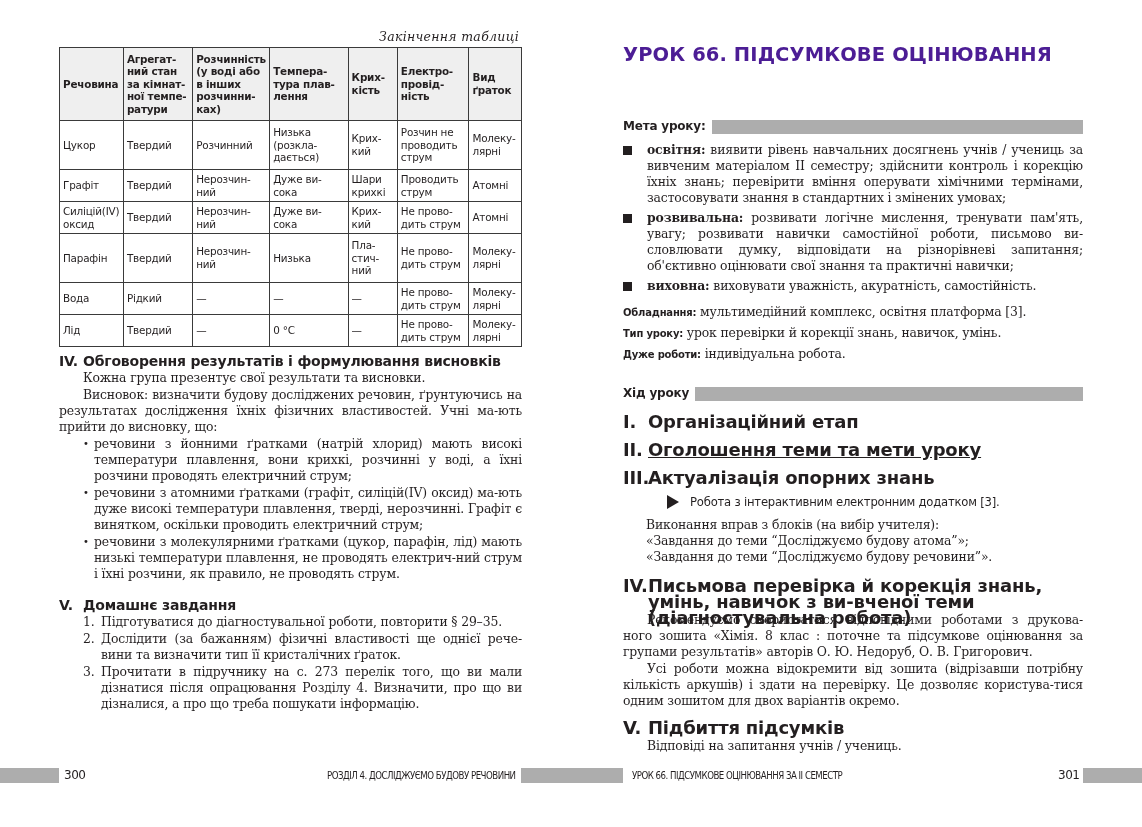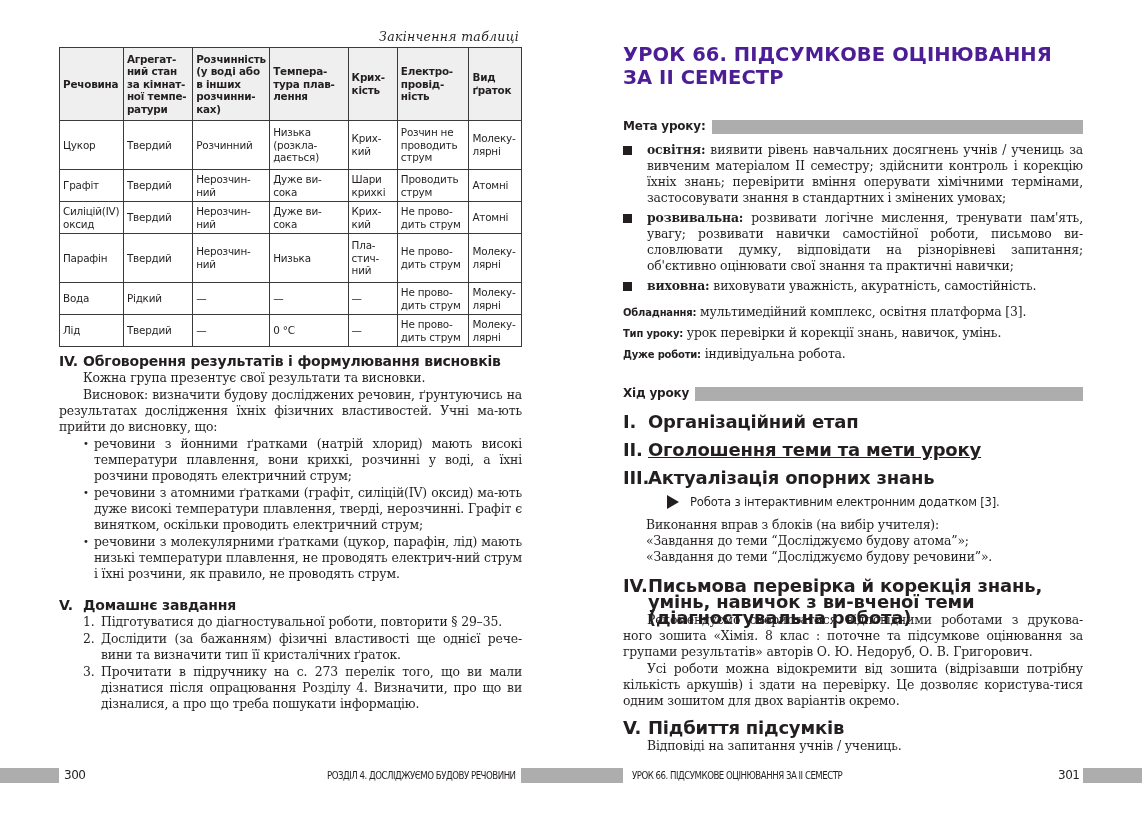--- a/index.html
+++ b/index.html
@@ -160,21 +160,20 @@
   <div class="footer-num" style="left:64px;">300</div>
   <div class="footer-text" style="left:327px;">РОЗДІЛ 4. ДОСЛІДЖУЄМО БУДОВУ РЕЧОВИНИ</div>
   <div class="footer-bar" style="left:521px; width:50px;"></div>
 </div>
 
 <div class="page page-right">
   <div class="footer-bar" style="left:0; width:52px;"></div>
 
   <h1 class="lesson-title">
     <span style="display:block">УРОК 66. ПІДСУМКОВЕ ОЦІНЮВАННЯ</span>
-    <span style="display:block">ЗА ІІ СЕМЕСТР</span>
   </h1>
 
   <div class="label-bar" style="top:119px; width:460px;">
     <span class="lbl">Мета уроку:</span>
     <span class="bar"></span>
   </div>
 
   <ul class="sq-list serif" style="top:142px;">
     <li><span class="sq"></span><b>освітня:</b><span> виявити рівень навчальних досягнень учнів / учениць за вивченим матеріалом ІІ семестру; здійснити контроль і корекцію їхніх знань; перевірити вміння оперувати хімічними термінами, застосовувати знання в стандартних і змінених умовах;</span></li>
     <li><span class="sq"></span><b>розвивальна:</b><span> розвивати логічне мислення, тренувати пам'ять, увагу; розвивати навички самостійної роботи, письмово ви-словлювати думку, відповідати на різнорівневі запитання; об'єктивно оцінювати свої знання та практичні навички;</span></li>

